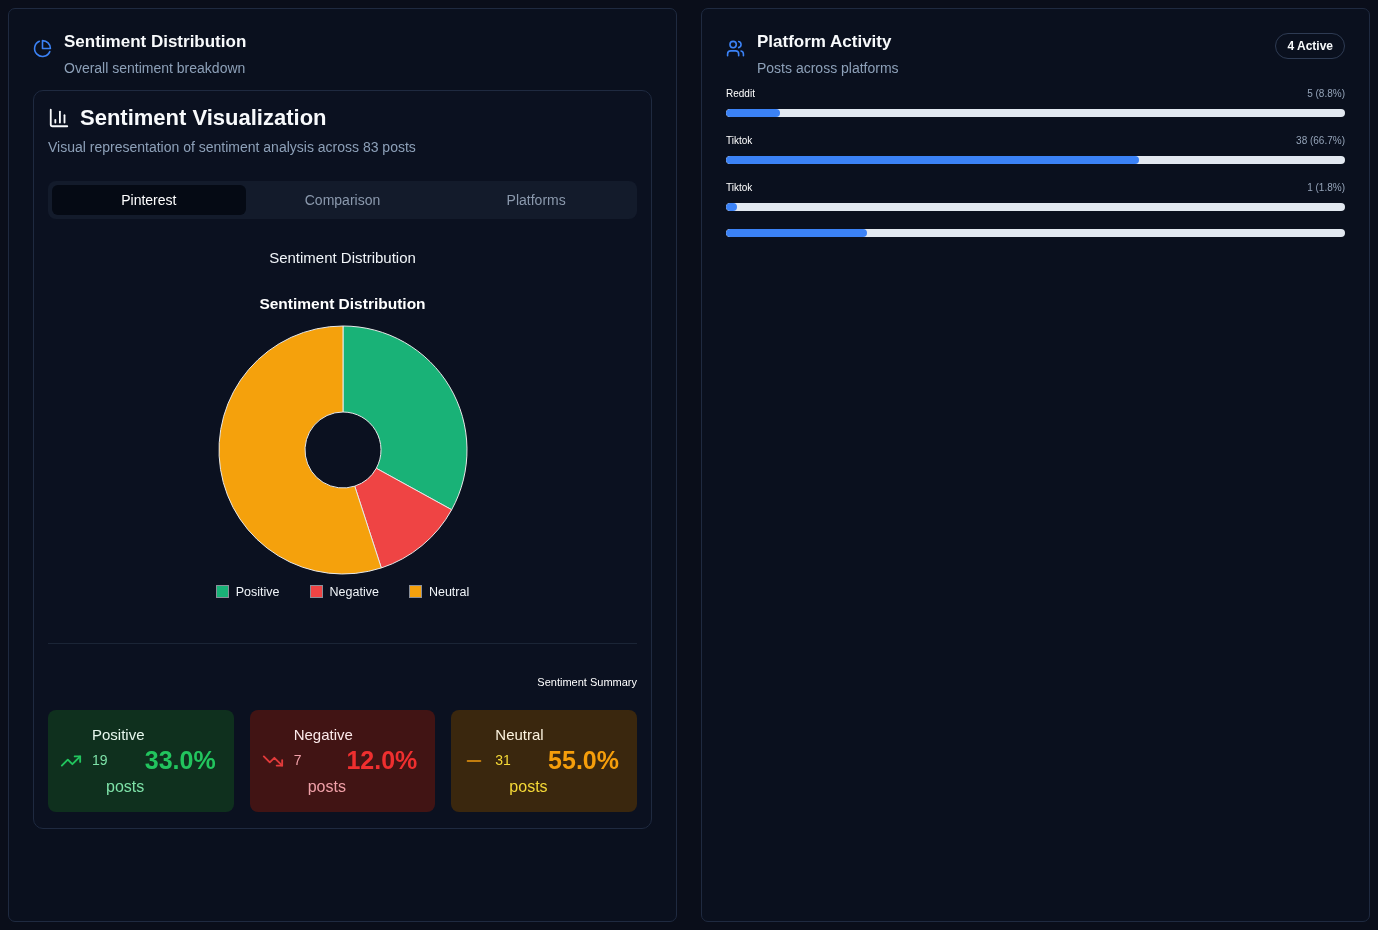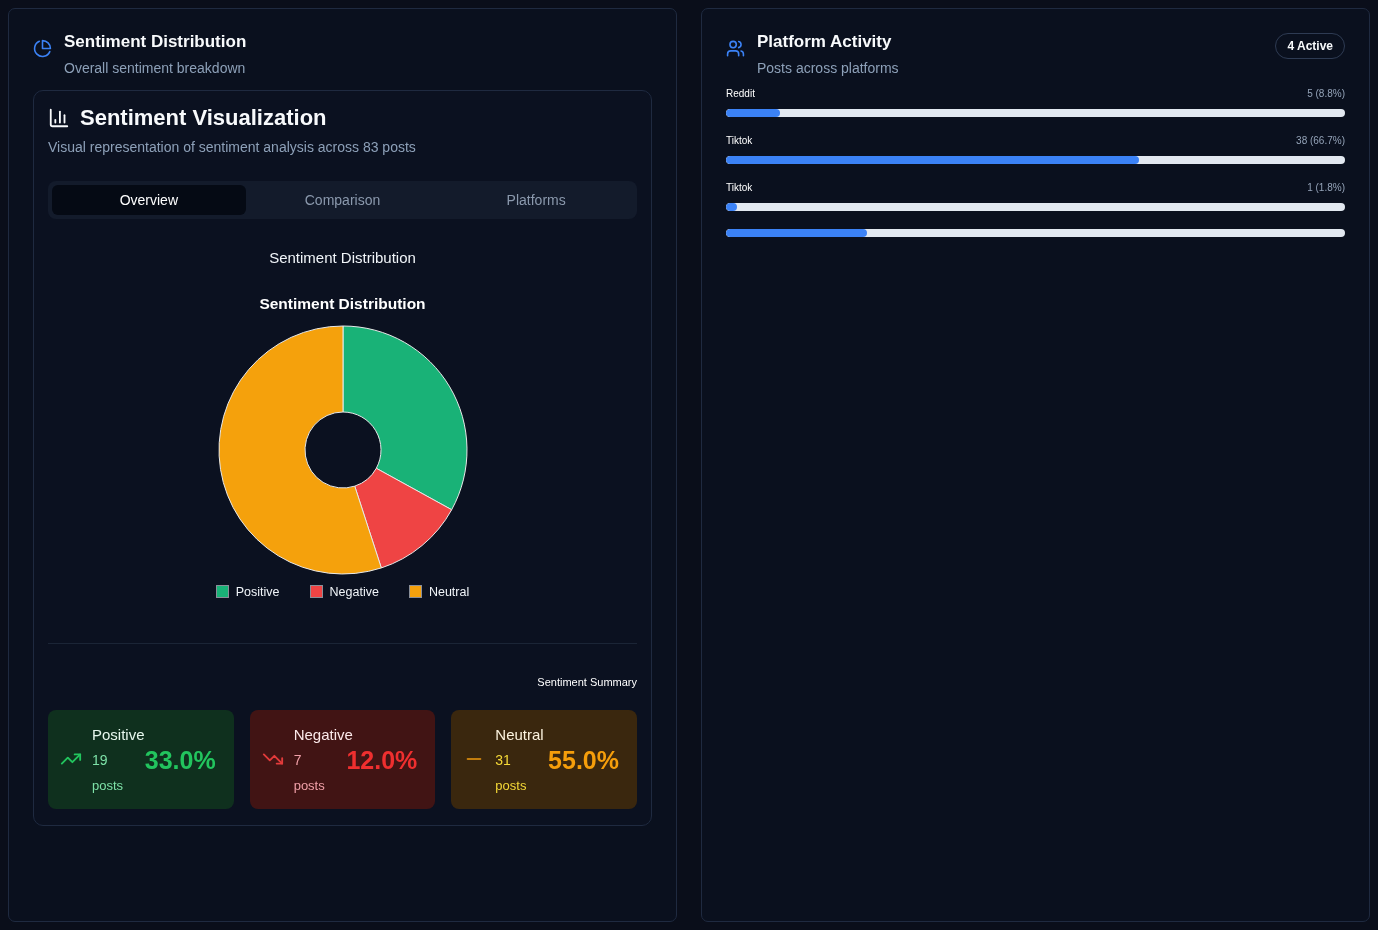--- a/index.html
+++ b/index.html
@@ -82,21 +82,21 @@
   .divider { margin-top: 44px; border-top: 1px solid #1b2536; }
   
   .summary-title { margin: 32px 0 22px; text-align: right; font-size: 11px; color: #ffffff; }
   .summary-grid { display: grid; grid-template-columns: 1fr 1fr 1fr; gap: 16px; }
   .s-card { border-radius: 8px; padding: 16px 12px; display: flex; align-items: center; gap: 10px; min-height: 96px; }
   .s-card .s-body { flex: 1; display: flex; flex-direction: column; gap: 3px; }
   .s-title { font-size: 15px; }
   .s-mid { display: flex; align-items: center; justify-content: space-between; }
   .s-count { font-size: 14px; }
   .s-pct { font-size: 25px; font-weight: bold; padding-right: 6px; }
-  .s-unit { font-size: 13px; }
+  .s-unit { font-size: 16px; margin-left: 14px; }
   .s-card.positive { background: #0f301e; }
   .s-card.positive .s-title { color: #e7f8ee; }
   .s-card.positive .s-count, .s-card.positive .s-unit { color: #7ee2a8; }
   .s-card.positive .s-pct { color: #22c55e; }
   .s-card.positive svg { stroke: #22c55e; }
   .s-card.negative { background: #411414; }
   .s-card.negative .s-title { color: #fbe9ea; }
   .s-card.negative .s-count, .s-card.negative .s-unit { color: #f0a0a8; }
   .s-card.negative .s-pct { color: #ef2f2f; }
   .s-card.negative svg { stroke: #e23b3b; }
@@ -150,21 +150,21 @@
               <path d="M18 17V9"></path>
               <path d="M13 17V5"></path>
               <path d="M8 17v-3"></path>
           </svg>
         </span>
         <span class="card-title">Sentiment Visualization</span>
       </div>
       <div class="card-subtitle">Visual representation of sentiment analysis across 83 posts</div>
 
       <div class="tabs">
-        <div class="tab active">Overview</div>
+        <div class="tab active">Pinterest</div>
         <div class="tab">Comparison</div>
         <div class="tab">Platforms</div>
       </div>
 
       <div class="section-title">Sentiment Distribution</div>
       <div class="chart-title">Sentiment Distribution</div>
 
       <div class="donut-wrap">
         <svg id="donut" width="250" height="250" viewBox="0 0 250 250">
             <path d="M 125.00 1.00 A 124 124 0 0 1 233.66 184.74 L 158.30 143.31 A 38 38 0 0 0 125.00 87.00 Z" fill="#19b277" stroke="#e8e8e8" stroke-width="1"></path>

